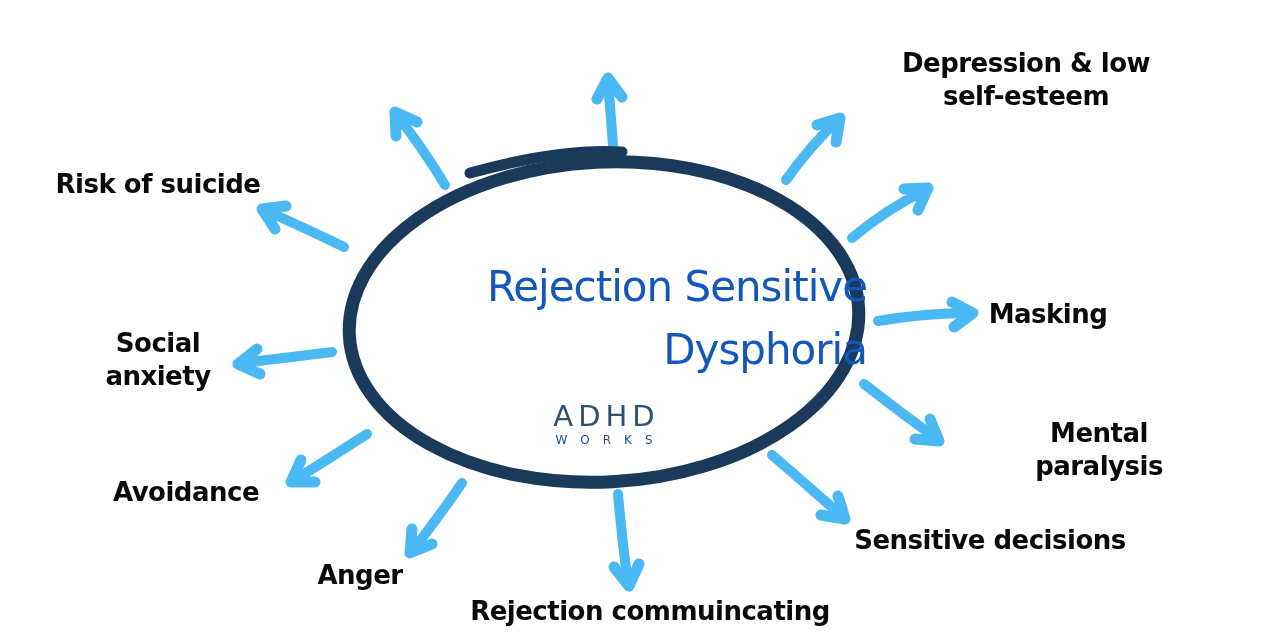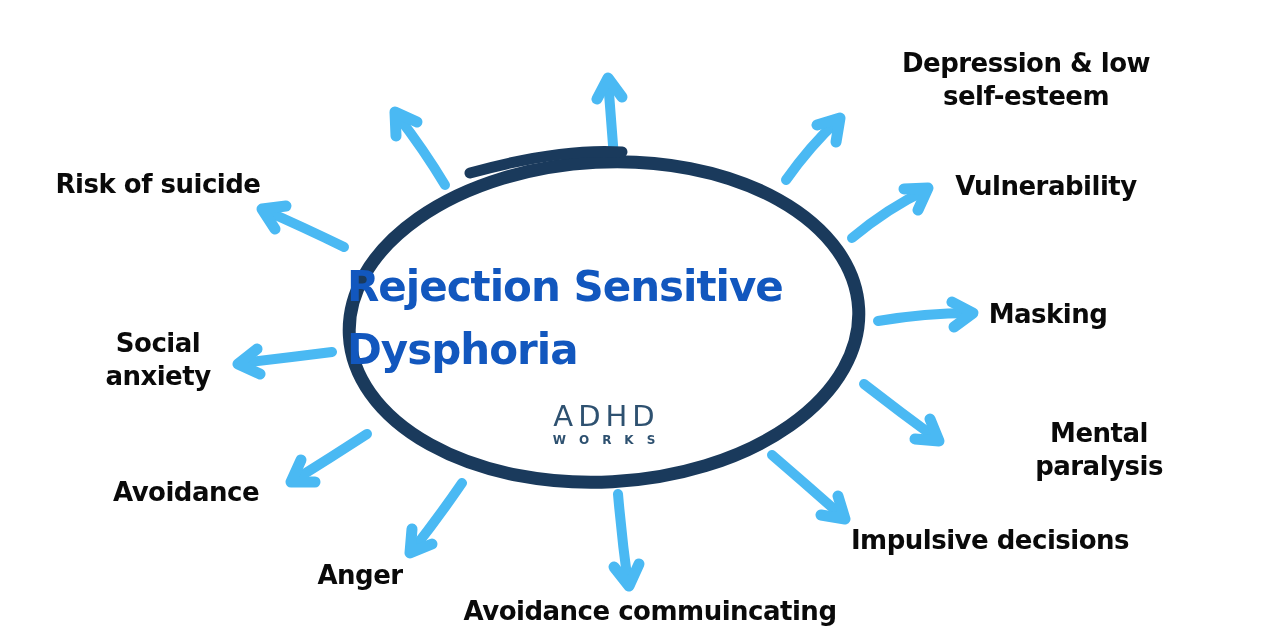--- a/index.html
+++ b/index.html
@@ -13,34 +13,34 @@
   .arrow-head{stroke:var(--arrow,#4ab9f3);stroke-width:11;fill:none;stroke-linecap:round;stroke-linejoin:round;}
   .oval{stroke:var(--oval,#1a3a5c);stroke-width:13;fill:none;stroke-linecap:round;}
   .oval-overlap{stroke:var(--oval,#1a3a5c);stroke-width:11;fill:none;stroke-linecap:round;}
   .label{
     position:absolute;transform:translate(-50%,-50%);
     font-weight:bold;font-size:26px;letter-spacing:-0.5px;line-height:1.25;
     color:var(--label-text,#0a0a0a);white-space:pre-line;text-align:center;
   }
   .center-title{
     position:absolute;left:607px;top:318px;transform:translate(-50%,-50%);
-    width:520px;text-align:left;
-    font-weight:bold;font-size:42px;letter-spacing:-1px;line-height:1.5;
+    width:520px;text-align:right;
+    font-weight:normal;font-size:42px;letter-spacing:-1px;line-height:1.5;
     color:var(--title-text,#1257be);
   }
   .logo{
     position:absolute;left:604px;top:424px;transform:translate(-50%,-50%);
     text-align:center;color:var(--logo-text,#2e5170);
   }
   .logo-main{
     font-size:29px;font-weight:normal;letter-spacing:5px;line-height:1.0;
     text-indent:5px;
   }
   .logo-sub{
-    font-size:12px;font-weight:bold;letter-spacing:13px;text-indent:13px;
+    font-size:12px;font-weight:normal;letter-spacing:13px;text-indent:13px;
     margin-top:2px;
   }
 </style>
 </head>
 <body>
 
 <div class="stage">
 
   <svg width="1280" height="640" viewBox="0 0 1280 640">
 
@@ -101,24 +101,23 @@
     <div>Rejection Sensitive</div>
     <div>Dysphoria</div>
   </div>
 
   <div class="logo">
     <div class="logo-main">ADHD</div>
     <div class="logo-sub">WORKS</div>
   </div>
 
   <div class="label" style="left:1026px;top:79px">Depression &amp; low self-esteem</div>
-  <div class="label" style="left:1046px;top:186px">Vulnerability</div>
   <div class="label" style="left:1048px;top:314px">Masking</div>
   <div class="label" style="left:1099px;top:449px">Mental paralysis</div>
-  <div class="label" style="left:990px;top:540px">Impulsive decisions</div>
-  <div class="label" style="left:650px;top:611px">Avoidance commuincating</div>
+  <div class="label" style="left:990px;top:540px">Sensitive decisions</div>
+  <div class="label" style="left:650px;top:611px">Rejection commuincating</div>
   <div class="label" style="left:360px;top:575px">Anger</div>
   <div class="label" style="left:186px;top:492px">Avoidance</div>
   <div class="label" style="left:158px;top:184px">Risk of suicide</div>
   <div class="label" style="left:158px;top:359px">Social
 anxiety</div>
 
 </div>
 
 </body></html>

